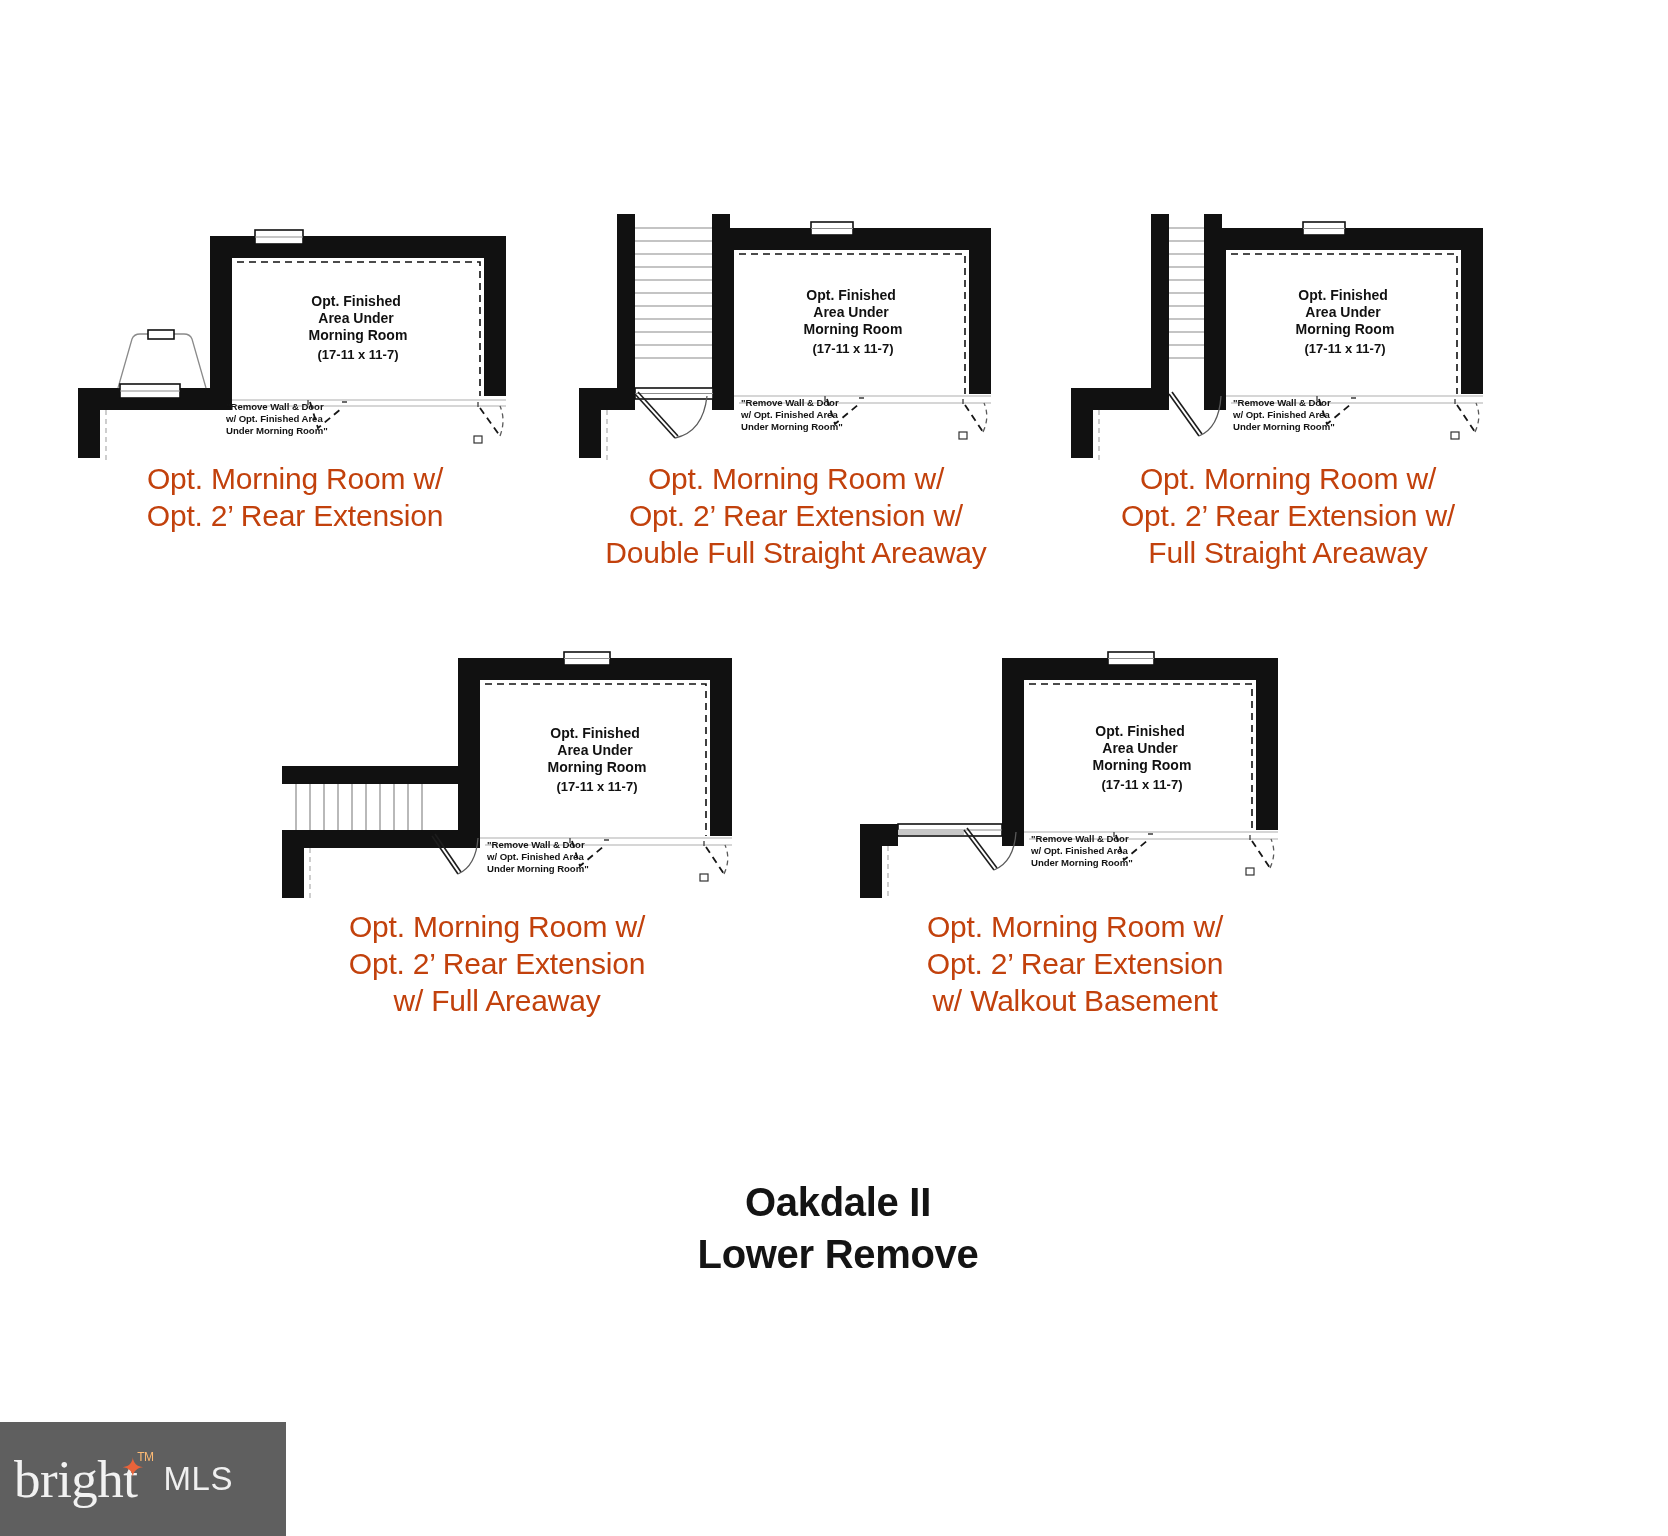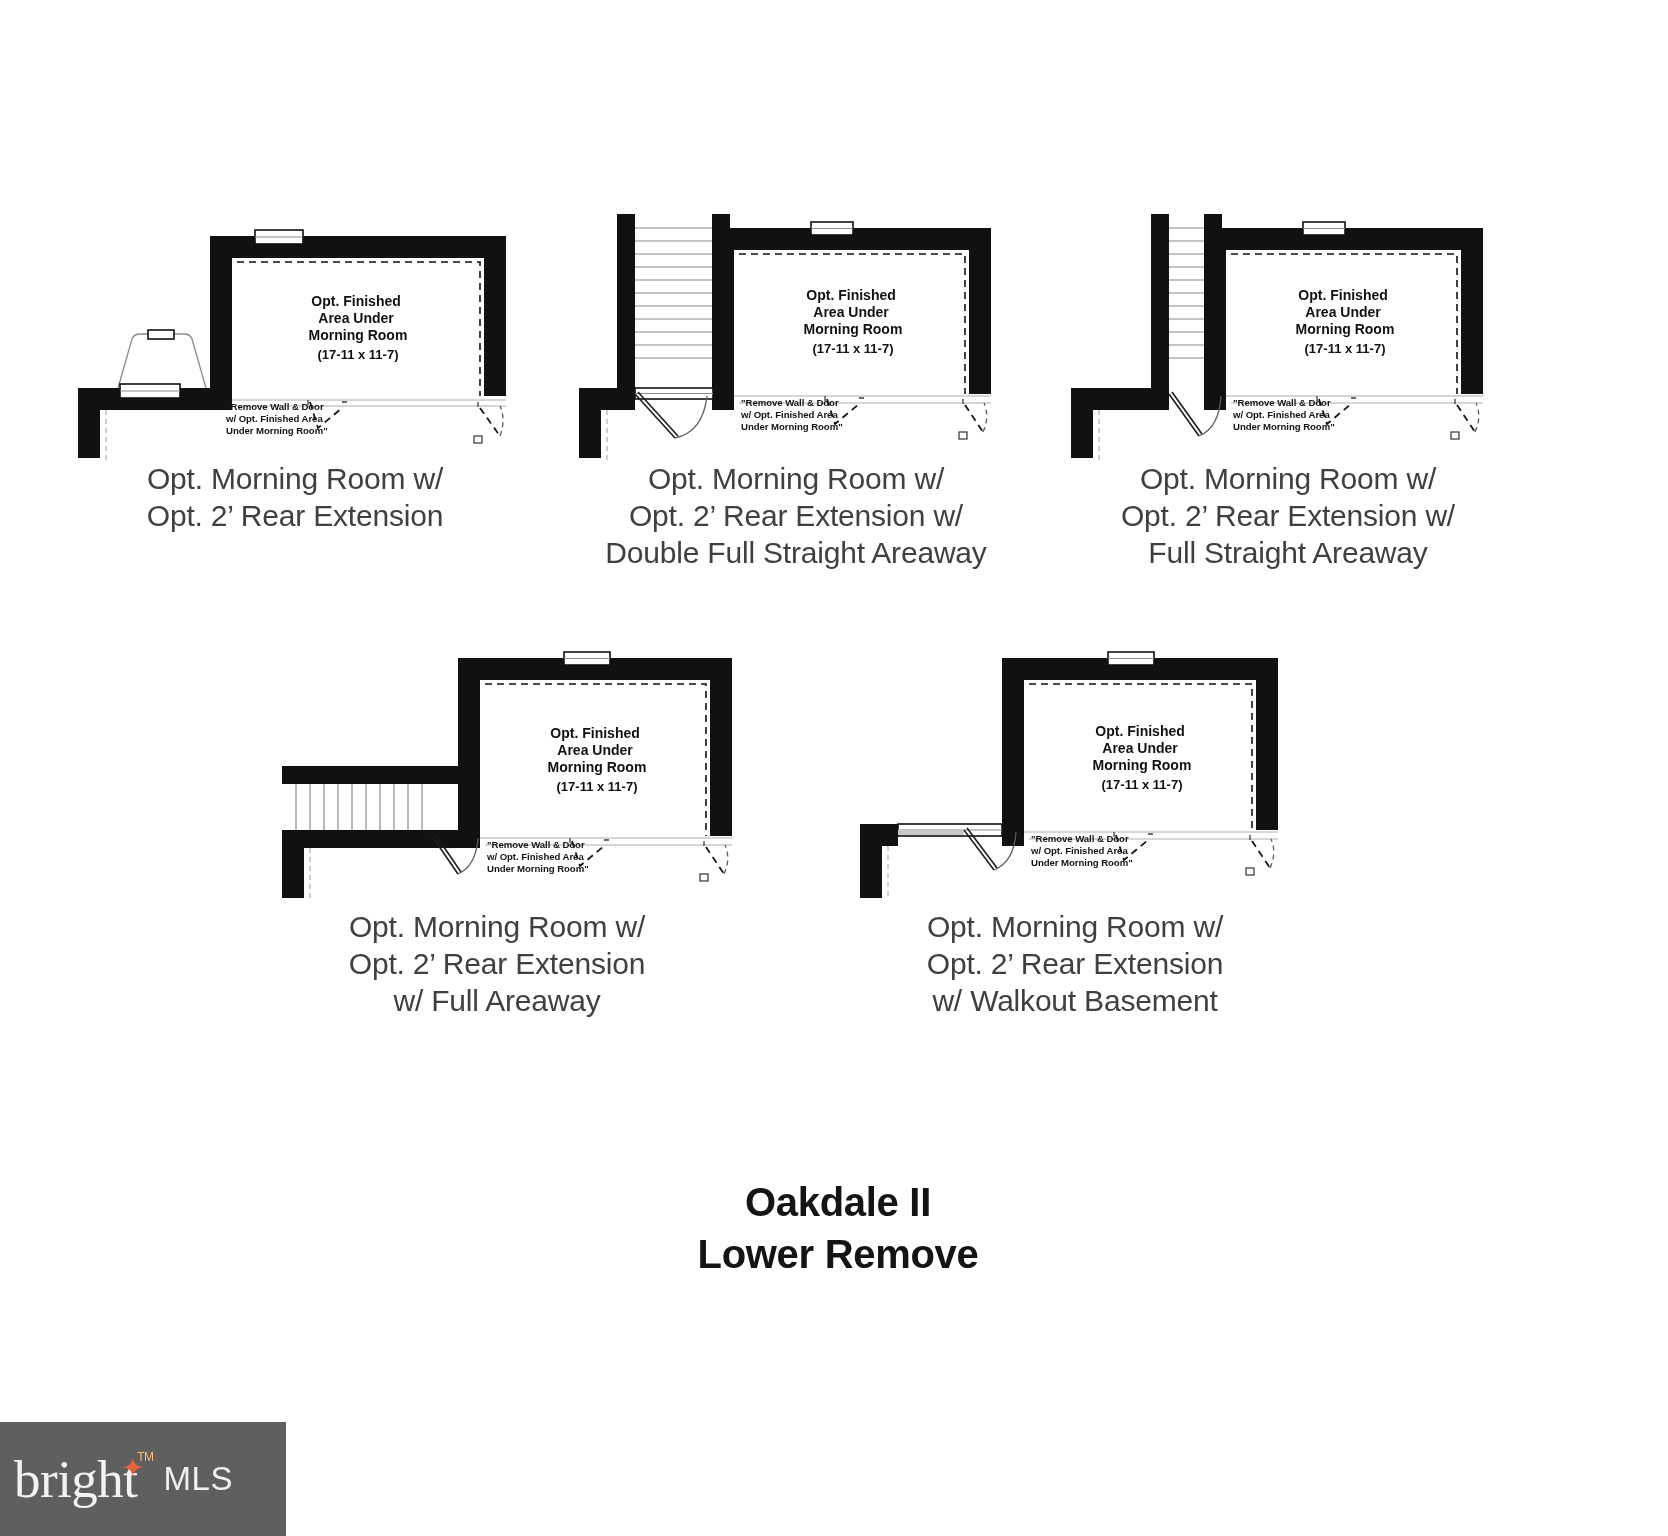--- a/index.html
+++ b/index.html
@@ -31,21 +31,21 @@
   }
   .plan-figure { position: relative; }
   .plan-figure svg { display: block; overflow: visible; }
 
   .plan-caption {
     text-align: center;
     font-family: "Liberation Sans", sans-serif;
     font-size: 30px;
     line-height: 1.24;
     letter-spacing: -0.2px;
-    color: #404040;
+    color: #c2410c;
     white-space: pre-line;
     font-weight: 400;
   }
 
   
   #plan-1 { left: 60px;   top: 196px; width: 470px; }
   #plan-2 { left: 566px;  top: 196px; width: 460px; }
   #plan-3 { left: 1058px; top: 196px; width: 460px; }
   #plan-1 .plan-caption { margin-top: 14px; }
   #plan-2 .plan-caption { margin-top: 14px; }

